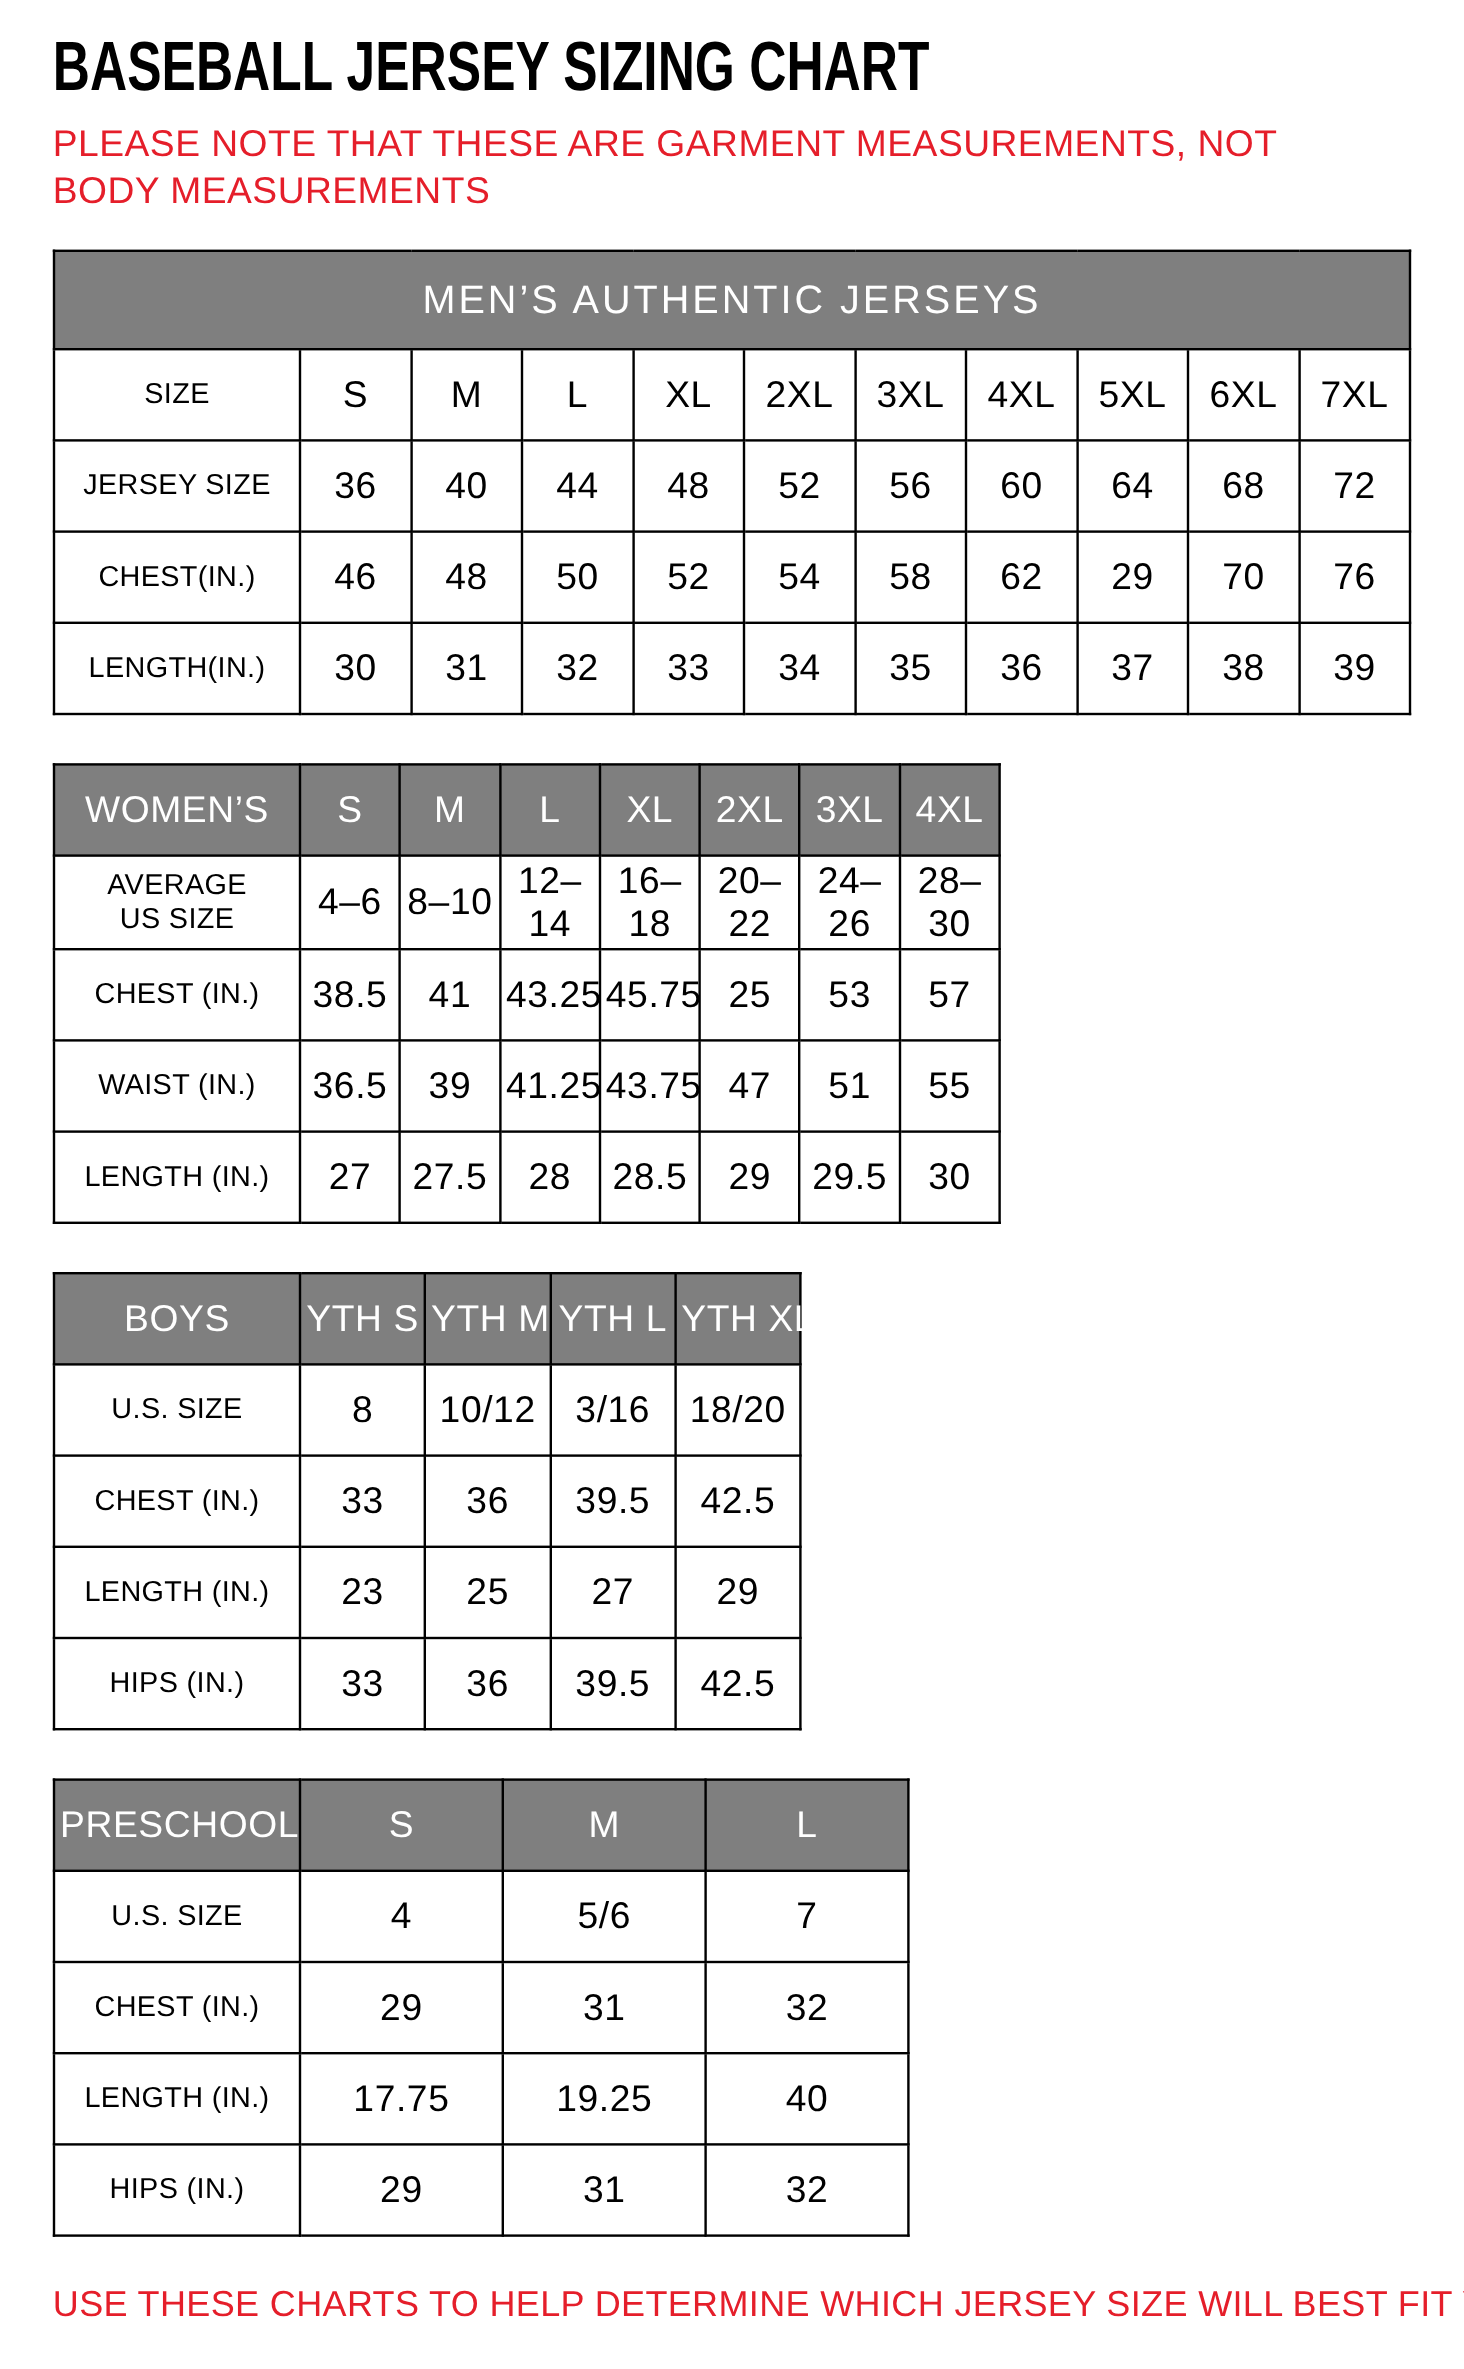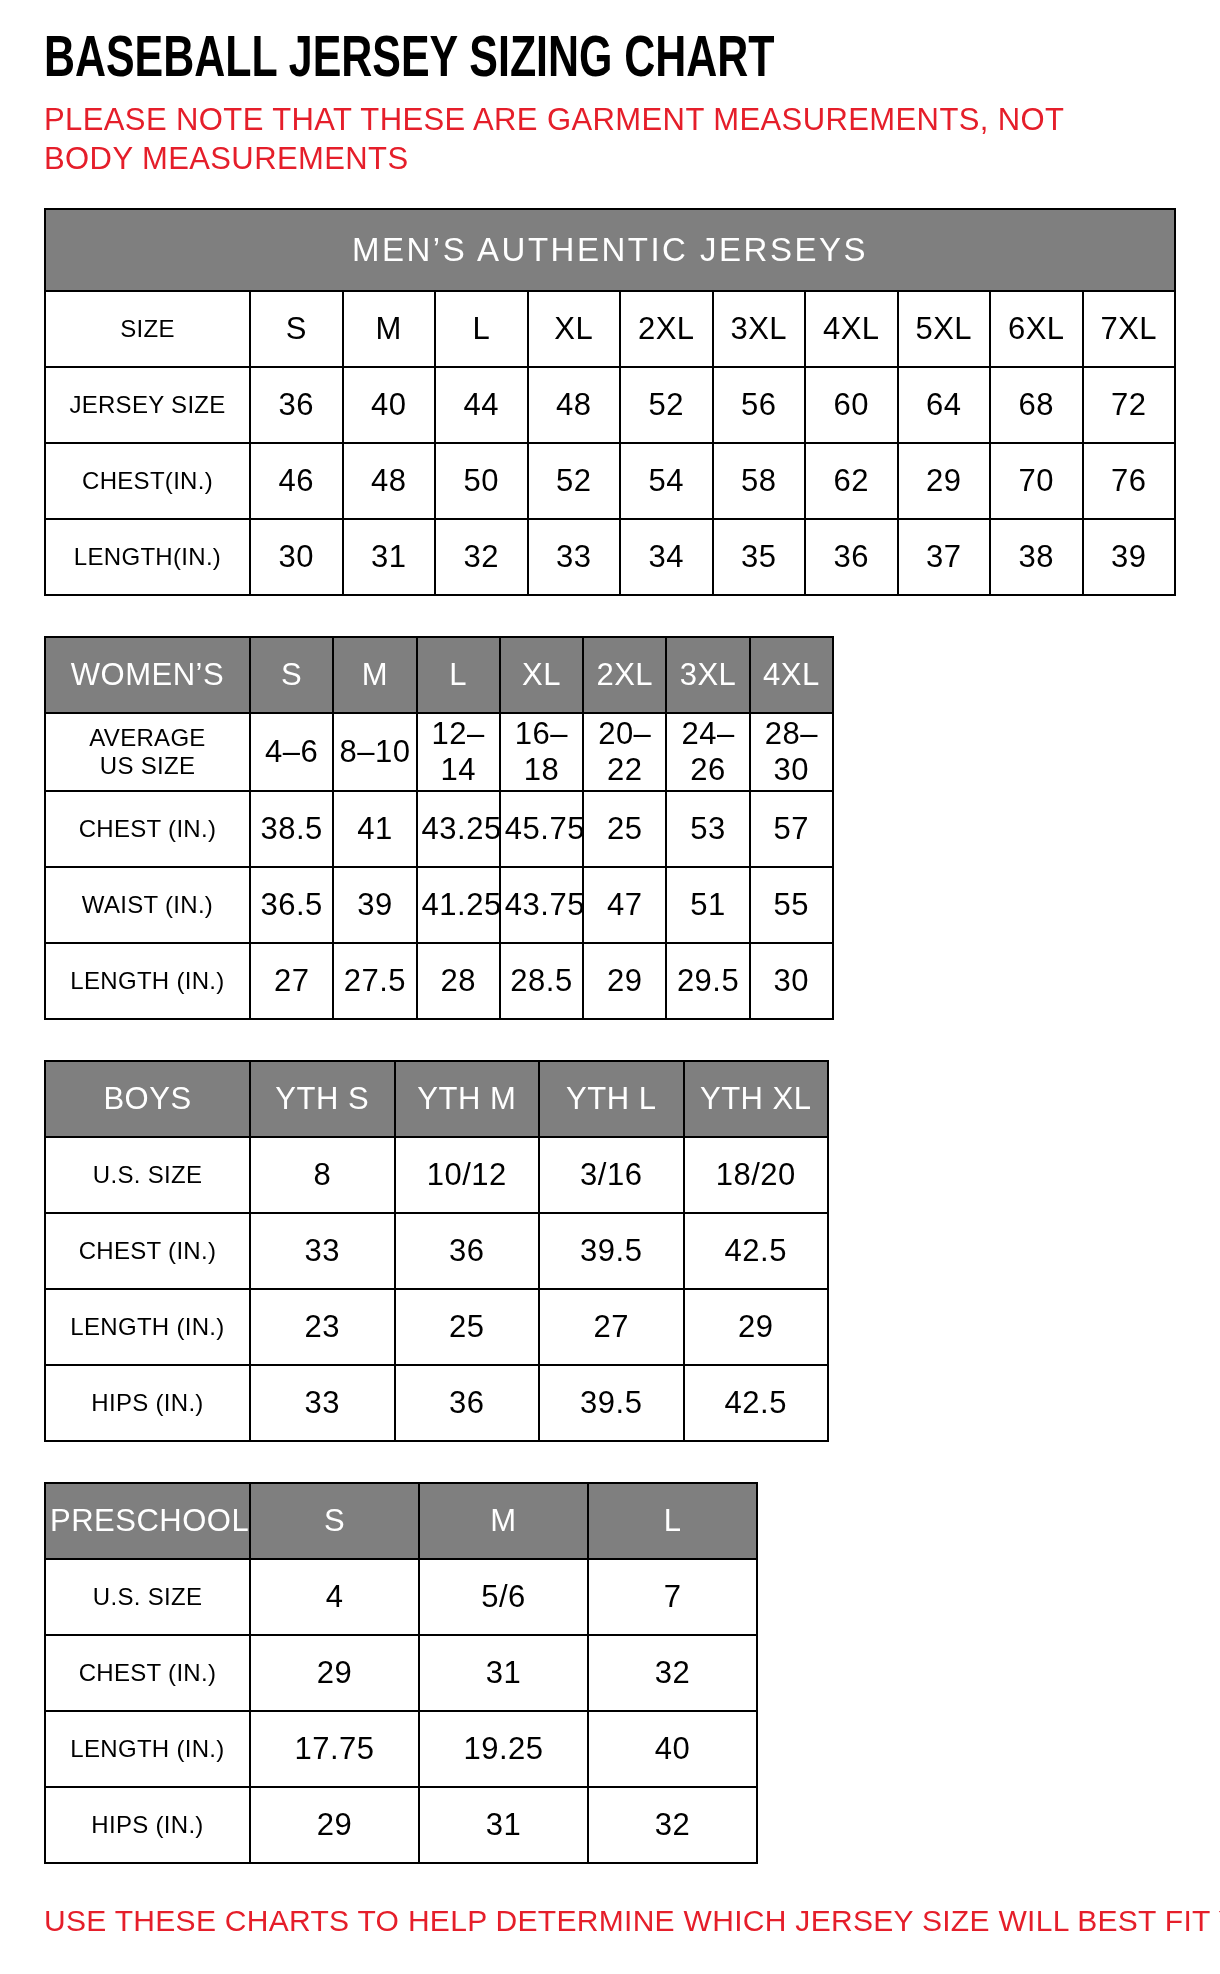--- a/index.html
+++ b/index.html
@@ -42,21 +42,21 @@
   }
   table.sizing-table td, table.sizing-table th{
     border:2px solid var(--border-black);
     text-align:center;
     vertical-align:middle;
     padding:2px 4px;
     font-weight:normal;
   }
   .table-mens{width:1132px;}
   .table-womens{width:790px;padding-left:28px;}
-  .table-boys{width:785px;}
+  .table-boys{width:624px;}
   .table-preschool{width:714px;}
   col.labelcol{width:205px;}
   td.caption-cell{
     height:82px;
     background:var(--header-gray);
     color:#ffffff;
     font-size:33px;
     letter-spacing:2.5px;
   }
   th.header-cell{

